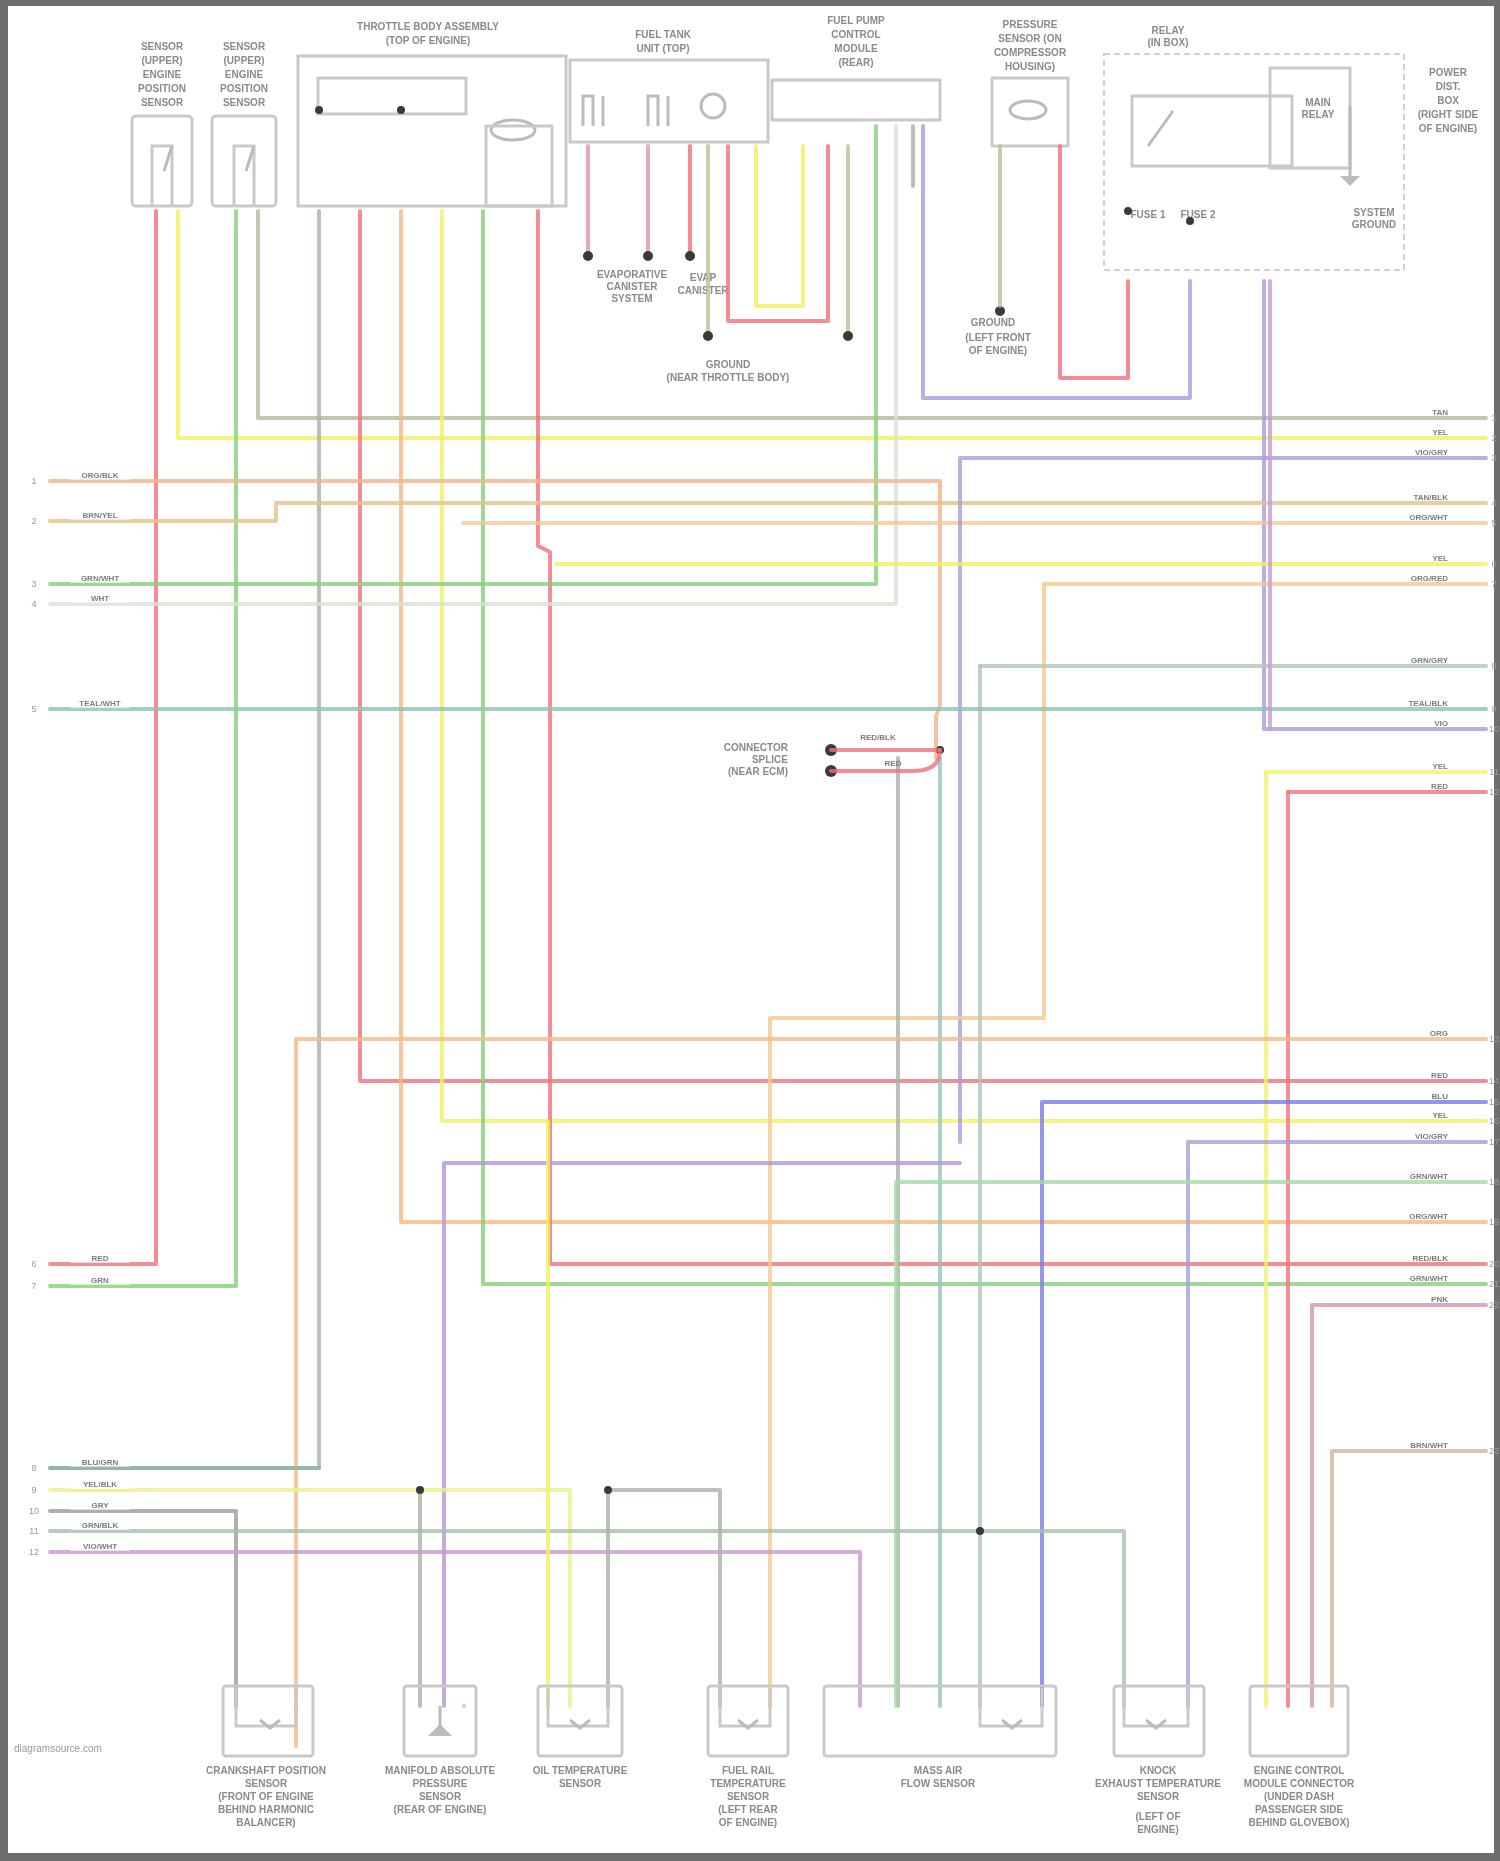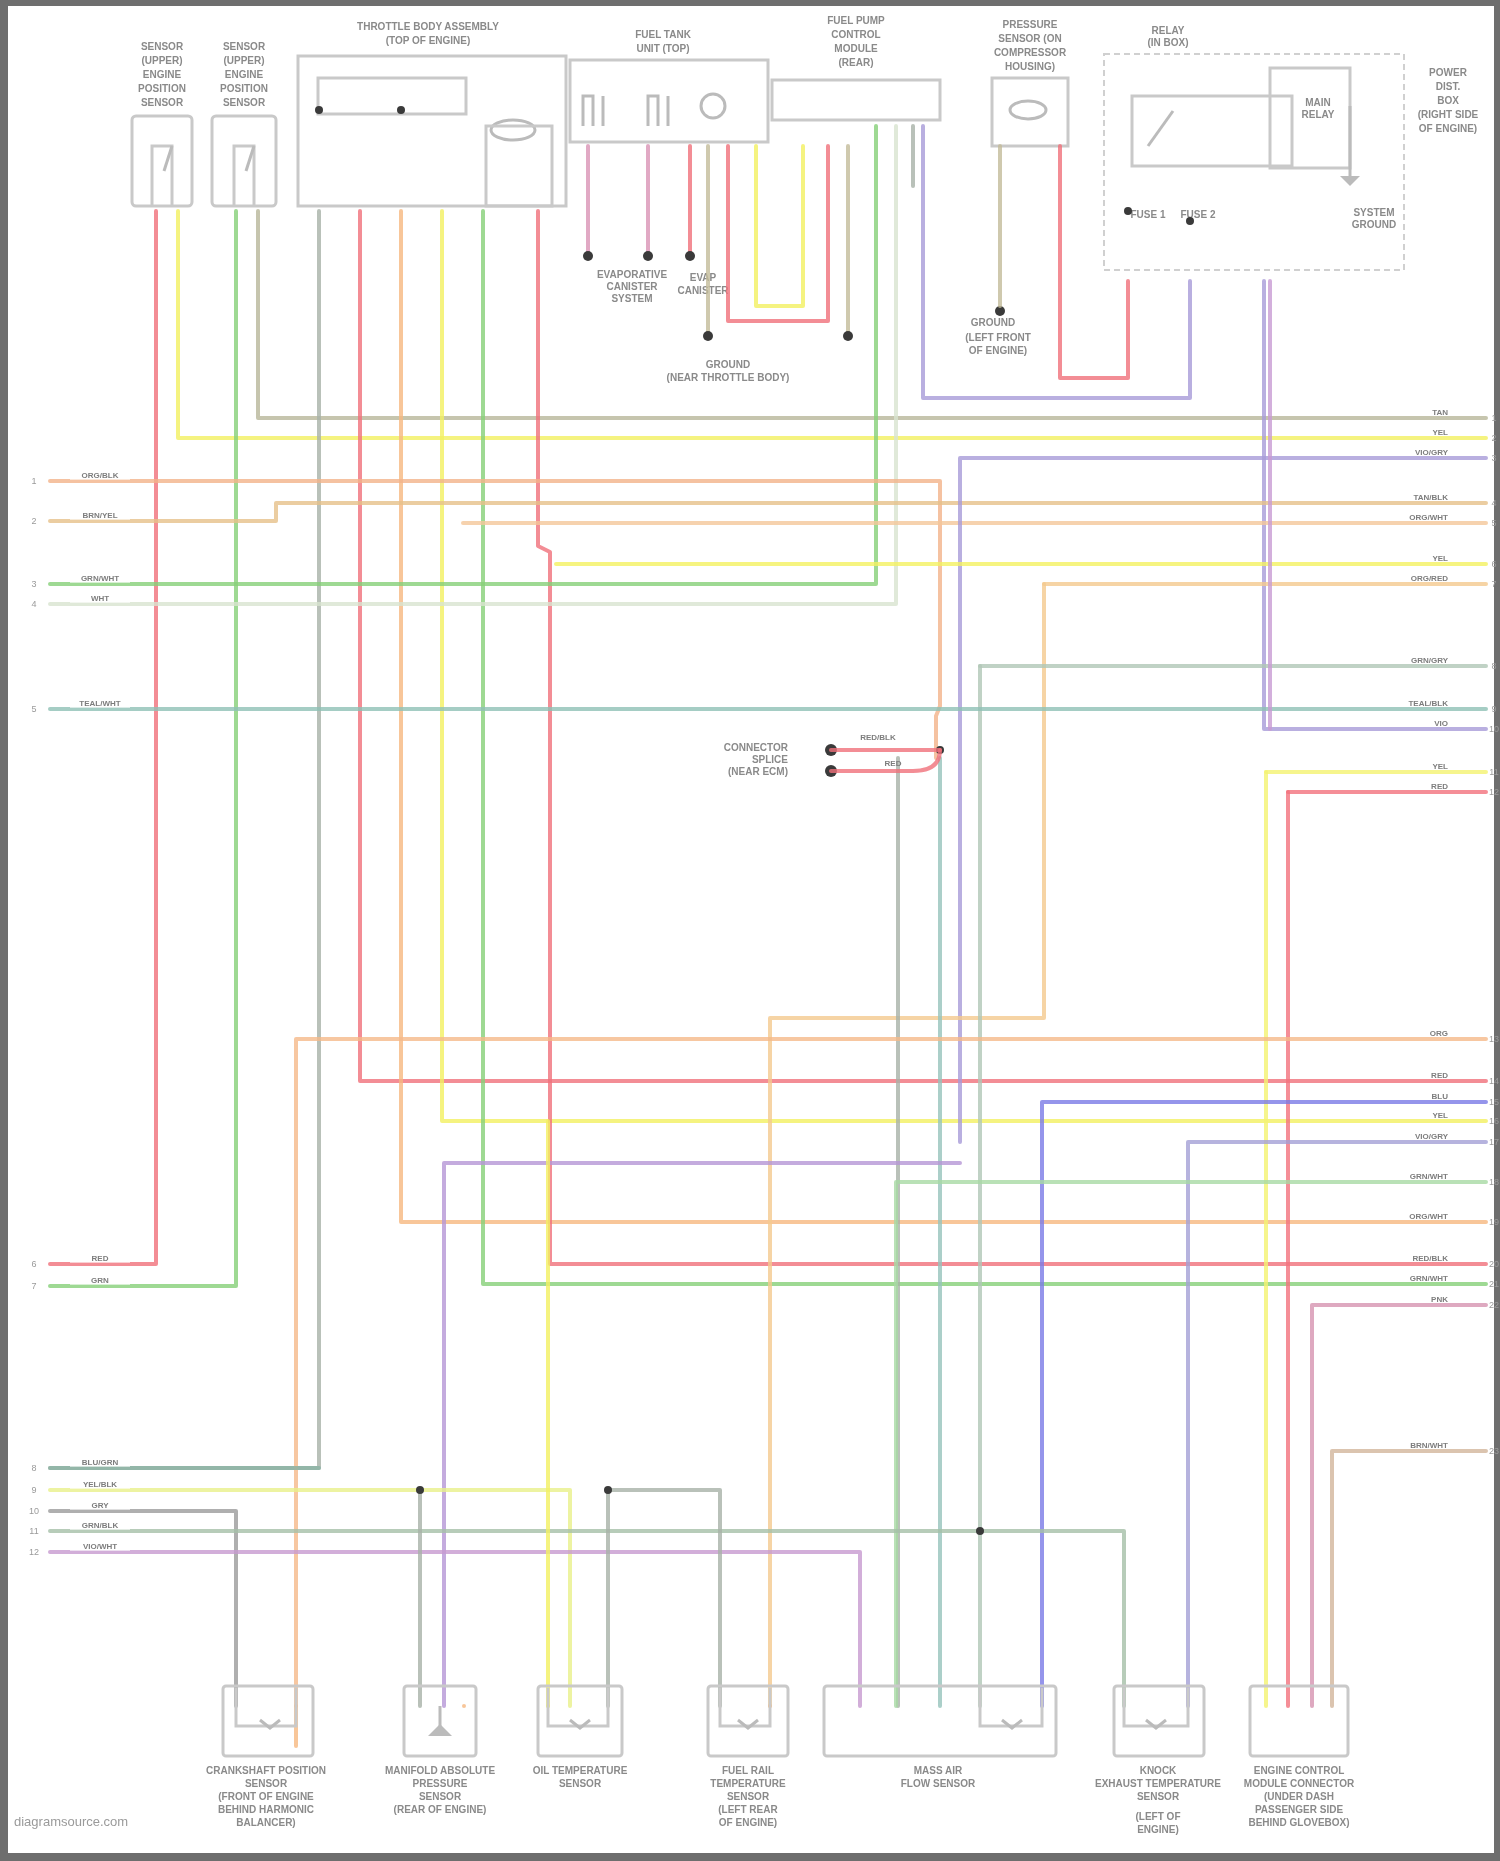--- a/index.html
+++ b/index.html
@@ -7,21 +7,21 @@
   #frame{position:absolute;left:0;top:0;width:1500px;height:1861px;box-sizing:border-box;
          border-left:8px solid #6e6e6e;border-top:6px solid #6e6e6e;border-bottom:8px solid #6e6e6e;border-right:6px solid #6e6e6e;background:#fff;}
   svg{position:absolute;left:0;top:0;}
   .lbl{font-family:"Liberation Sans",sans-serif;font-size:10px;fill:#8a8a8a;font-weight:bold;}
   .pin{font-family:"Liberation Sans",sans-serif;font-size:9px;fill:#9a9a9a;}
   .wl{font-family:"Liberation Sans",sans-serif;font-size:8px;fill:#7d7d7d;font-weight:bold;}
   .box{fill:none;stroke:#c9c9c9;stroke-width:3;}
   .dash{fill:none;stroke:#d0d0d0;stroke-width:2;stroke-dasharray:6 4;}
   .w{fill:none;stroke-width:4;stroke-linecap:round;stroke-linejoin:round;opacity:.8;}
   .dot{fill:#3a3a3a;}
-  #credit{position:absolute;left:14px;top:1814px;font-size:13px;color:#9a9a9a;}
+  #credit{position:absolute;left:14px;top:1743px;font-size:10px;color:#9a9a9a;}
 </style>
 </head>
 <body>
 
 <div id="frame">
 <svg width="1500" height="1861" viewBox="0 0 1500 1861" xmlns="http://www.w3.org/2000/svg">
 
   <g>
     <rect class="box" x="124" y="110" width="60" height="90" rx="4"></rect>
     <path class="box" d="M144 200 V140 h20 v60"></path>

